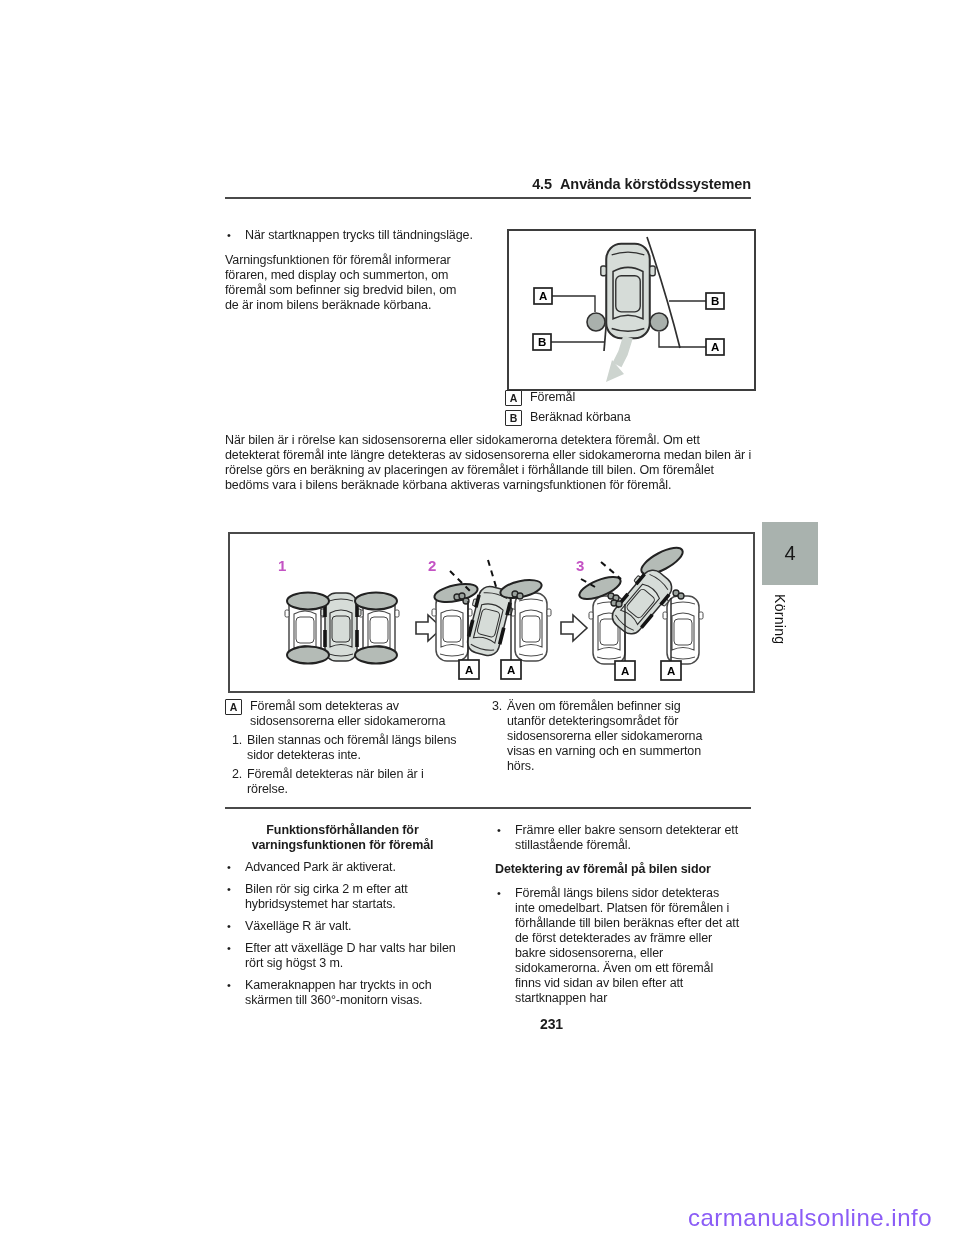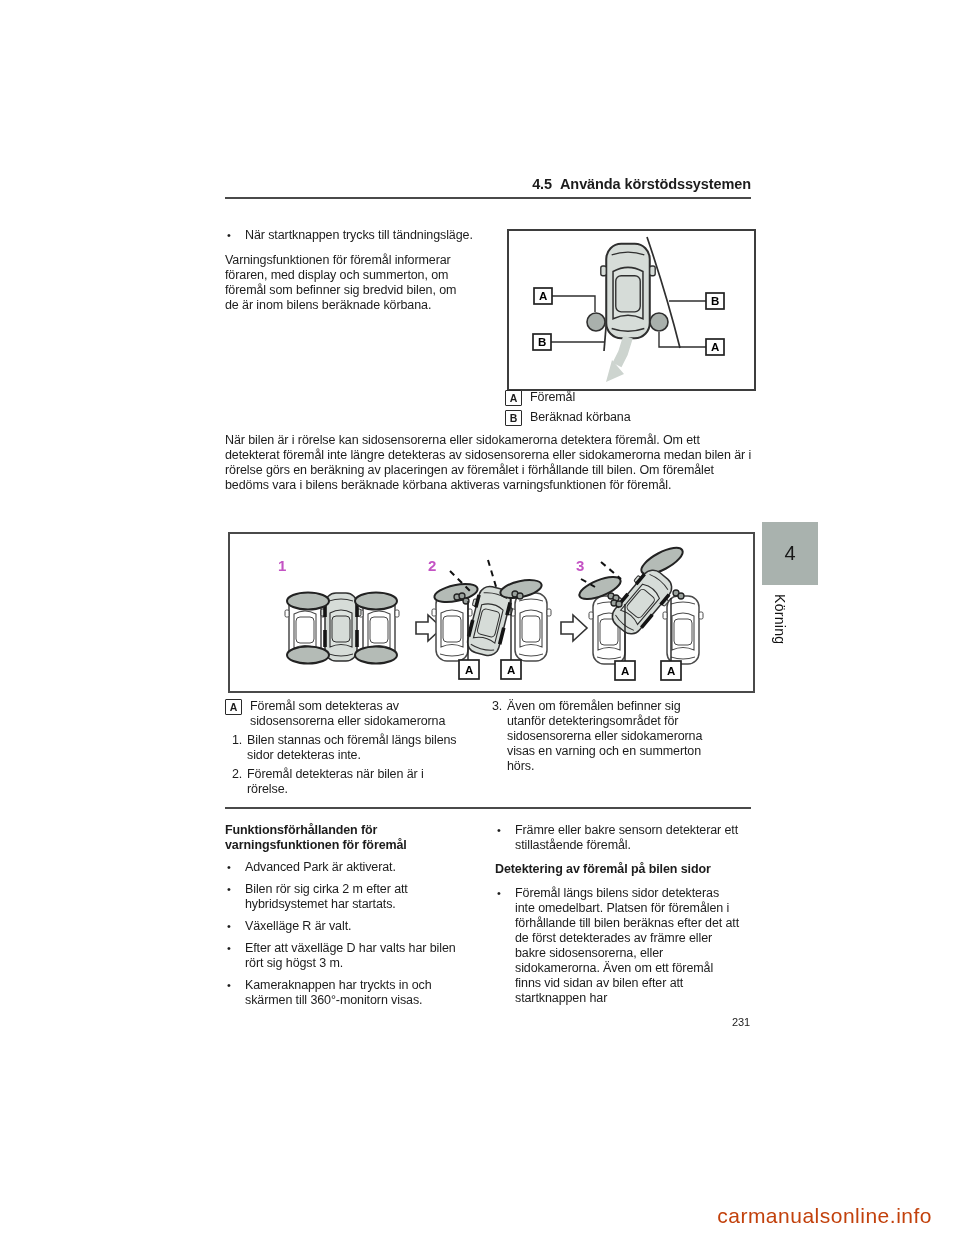--- a/index.html
+++ b/index.html
@@ -52,23 +52,23 @@
   
   .tab4{
     left:762px;top:522px;width:56px;height:63px;background:#a9b2ae;
     display:flex;align-items:center;justify-content:center;
     font-size:20px;color:#181818;
   }
   .tab-label{
     left:772px;top:594px;height:96px;
     writing-mode:vertical-rl;font-size:14px;color:#111;letter-spacing:0.3px;
   }
-  .pageno{left:540px;top:1016px;width:210px;text-align:right;font-weight:normal;font-size:11px;}
+  .pageno{left:540px;top:1016px;width:210px;font-weight:bold;font-size:14px;}
   .watermark{
-    right:12px;top:1204px;font-size:21px;color:#c2410c;letter-spacing:0.5px;
+    right:12px;top:1204px;font-size:24px;color:#8b5cf6;letter-spacing:0.5px;
     font-family:"Liberation Sans",sans-serif;
   }
   svg text{font-family:"Liberation Sans",sans-serif;}
   svg .callout-letter{font-size:11.5px;font-weight:bold;}
   svg .step-num{font-size:15px;font-weight:bold;fill:#c453c4;}
 </style>
 </head>
 <body>
 
 <div class="page">
@@ -275,21 +275,21 @@
   <div class="abs col-right body-txt midright">
     <div class="li">
       <span class="mk numeric">3.</span>
       <span class="txt">Även om föremålen befinner sig utanför detekteringsområdet för sidosensorerna eller sidokamerorna visas en varning och en summerton hörs.</span>
     </div>
   </div>
 
   <div class="abs divider"></div>
 
   <div class="abs col-left body-txt botleft">
-    <div class="bold-head" style="width:235px;">Funktionsförhållanden för varningsfunktionen för föremål</div>
+    <div class="bold-head" style="width:235px;text-align:center;">Funktionsförhållanden för varningsfunktionen för föremål</div>
     <div class="li mt7">
       <span class="mk bullet"></span>
       <span class="txt">Advanced Park är aktiverat.</span>
     </div>
     <div class="li mt7">
       <span class="mk bullet"></span>
       <span class="txt" style="max-width:212px;">Bilen rör sig cirka 2 m efter att hybridsystemet har startats.</span>
     </div>
     <div class="li mt7">
       <span class="mk bullet"></span>

